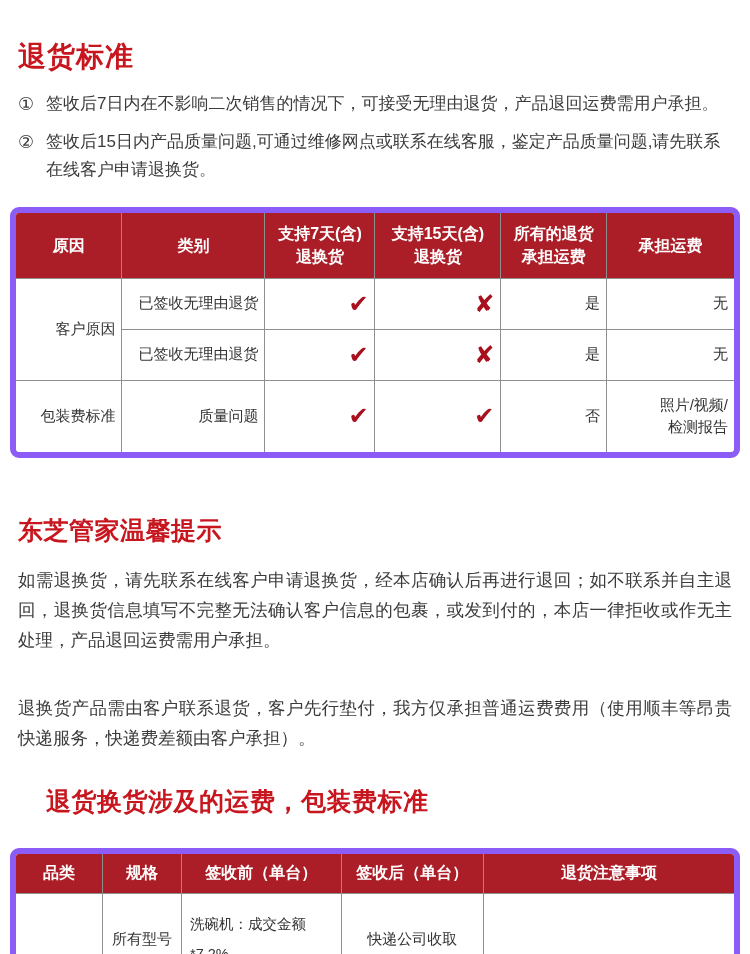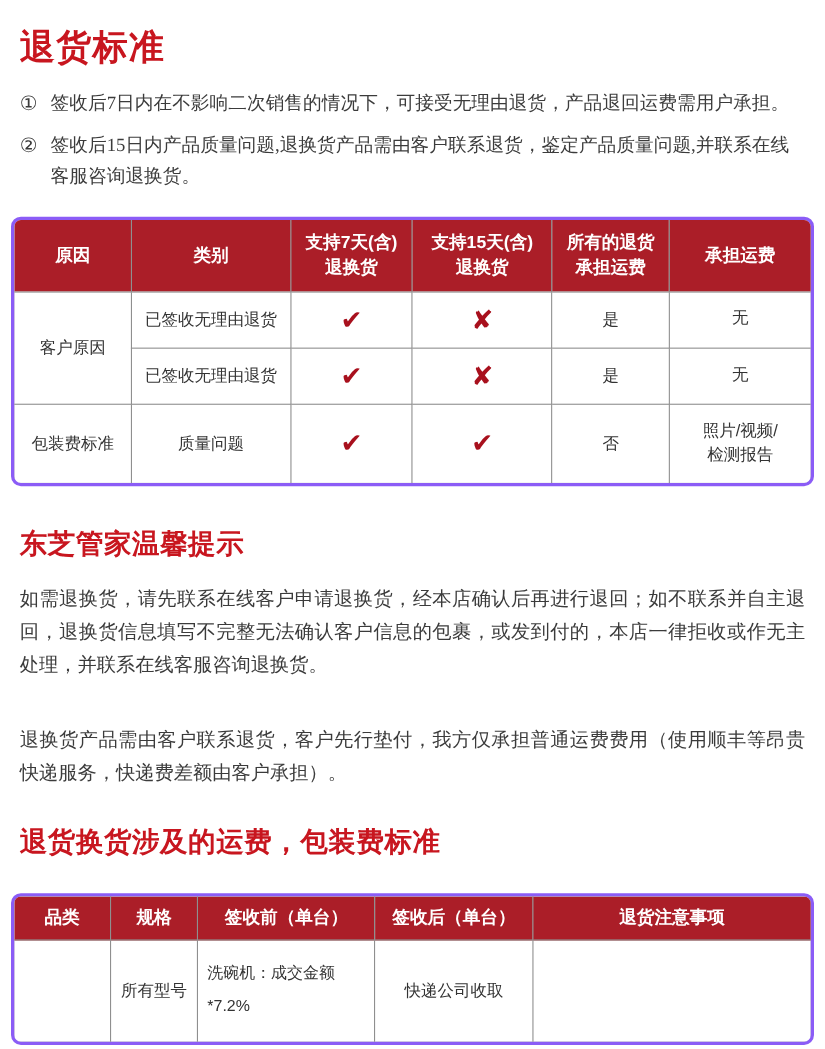--- a/index.html
+++ b/index.html
@@ -11,45 +11,45 @@
   }
   .page{padding:2px 0 30px 0;}
 
   
   .h-red{
     color:#c8161f;
     font-weight:bold;
     margin:0;
     padding:0 18px;
   }
-  h1.h-red{font-size:32px;letter-spacing:1px;margin-top:20px;}
+  h1.h-red{font-size:28px;letter-spacing:1px;margin-top:36px;}
   h2.h-red{font-size:25px;letter-spacing:0.5px;}
-  h2.tips-title{margin-top:36px;}
-  h2.freight-title{margin-top:32px;}
+  h2.tips-title{margin-top:56px;}
+  h2.freight-title{margin-top:32px;margin-left:28px;}
 
   
   .intro{margin:14px 18px 0 18px;}
   .intro-item{display:flex;margin-top:9px;font-size:17px;line-height:1.62;}
   .intro-item .num{flex:0 0 28px;font-size:18px;color:#3b3b3b;}
-  .intro-item .txt{flex:1;font-family:Liberation Serif, serif;}
+  .intro-item .txt{flex:1;}
 
   
   .para{
     margin:16px 18px 0 18px;
     font-size:17.5px;
     line-height:1.72;
     text-align:justify;
   }
   .tips-paras .para:first-child{margin-top:18px;}
   .para.gap{margin-top:38px;}
 
   
   .tbl-wrap{
     margin:24px 10px 0 10px;
-    border:3px solid #8b5cf6;
+    border:6px solid #8b5cf6;
     border-radius:9px;
     overflow:hidden;
     background:#fff;
   }
   .tbl-wrap table{
     border-collapse:collapse;
     width:calc(100% + 2px);
     margin:-1px;
     table-layout:fixed;
   }
@@ -71,21 +71,21 @@
   thead th + th{border-left-color:rgba(255,255,255,0.55);}
   .hl{display:block;line-height:1.45;}
 
   
   .policy col.c1{width:14.8%}
   .policy col.c2{width:19.9%}
   .policy col.c3{width:15.3%}
   .policy col.c4{width:17.5%}
   .policy col.c5{width:14.7%}
   .policy col.c6{width:17.8%}
-  .policy tbody td{padding:13px 6px;}
+  .policy tbody td{padding:13px 6px;text-align:right;}
   .mark{
     font-family:"DejaVu Sans",sans-serif;
     font-size:24px;
     font-weight:bold;
     color:#a8101d;
     line-height:1;
     display:inline-block;
   }
   .proof-line{display:block;line-height:1.5;}
 
@@ -108,21 +108,21 @@
 
   <h1 class="h-red">退货标准</h1>
 
   <div class="intro">
     <div class="intro-item">
       <span class="num">①</span>
       <span class="txt">签收后7日内在不影响二次销售的情况下，可接受无理由退货，产品退回运费需用户承担。</span>
     </div>
     <div class="intro-item">
       <span class="num">②</span>
-      <span class="txt">签收后15日内产品质量问题,退换货产品需由客户联系退货，鉴定产品质量问题,并联系在线客服咨询退换货。</span>
+      <span class="txt">签收后15日内产品质量问题,可通过维修网点或联系在线客服，鉴定产品质量问题,请先联系在线客户申请退换货。</span>
     </div>
   </div>
 
   <div class="tbl-wrap">
     <table class="policy">
       <colgroup>
           <col class="c1">
           <col class="c2">
           <col class="c3">
           <col class="c4">
@@ -185,21 +185,21 @@
             <span class="proof-line">检测报告</span>
           </td>
         </tr>
       </tbody>
     </table>
   </div>
 
   <h2 class="h-red tips-title">东芝管家温馨提示</h2>
 
   <div class="tips-paras">
-    <p class="para">如需退换货，请先联系在线客户申请退换货，经本店确认后再进行退回；如不联系并自主退回，退换货信息填写不完整无法确认客户信息的包裹，或发到付的，本店一律拒收或作无主处理，并联系在线客服咨询退换货。</p>
+    <p class="para">如需退换货，请先联系在线客户申请退换货，经本店确认后再进行退回；如不联系并自主退回，退换货信息填写不完整无法确认客户信息的包裹，或发到付的，本店一律拒收或作无主处理，产品退回运费需用户承担。</p>
     <p class="para gap">退换货产品需由客户联系退货，客户先行垫付，我方仅承担普通运费费用（使用顺丰等昂贵快递服务，快递费差额由客户承担）。</p>
   </div>
 
   <h2 class="h-red freight-title">退货换货涉及的运费，包装费标准</h2>
 
   <div class="tbl-wrap freight-wrap">
     <table class="freight">
       <colgroup>
           <col class="c1">
           <col class="c2">

